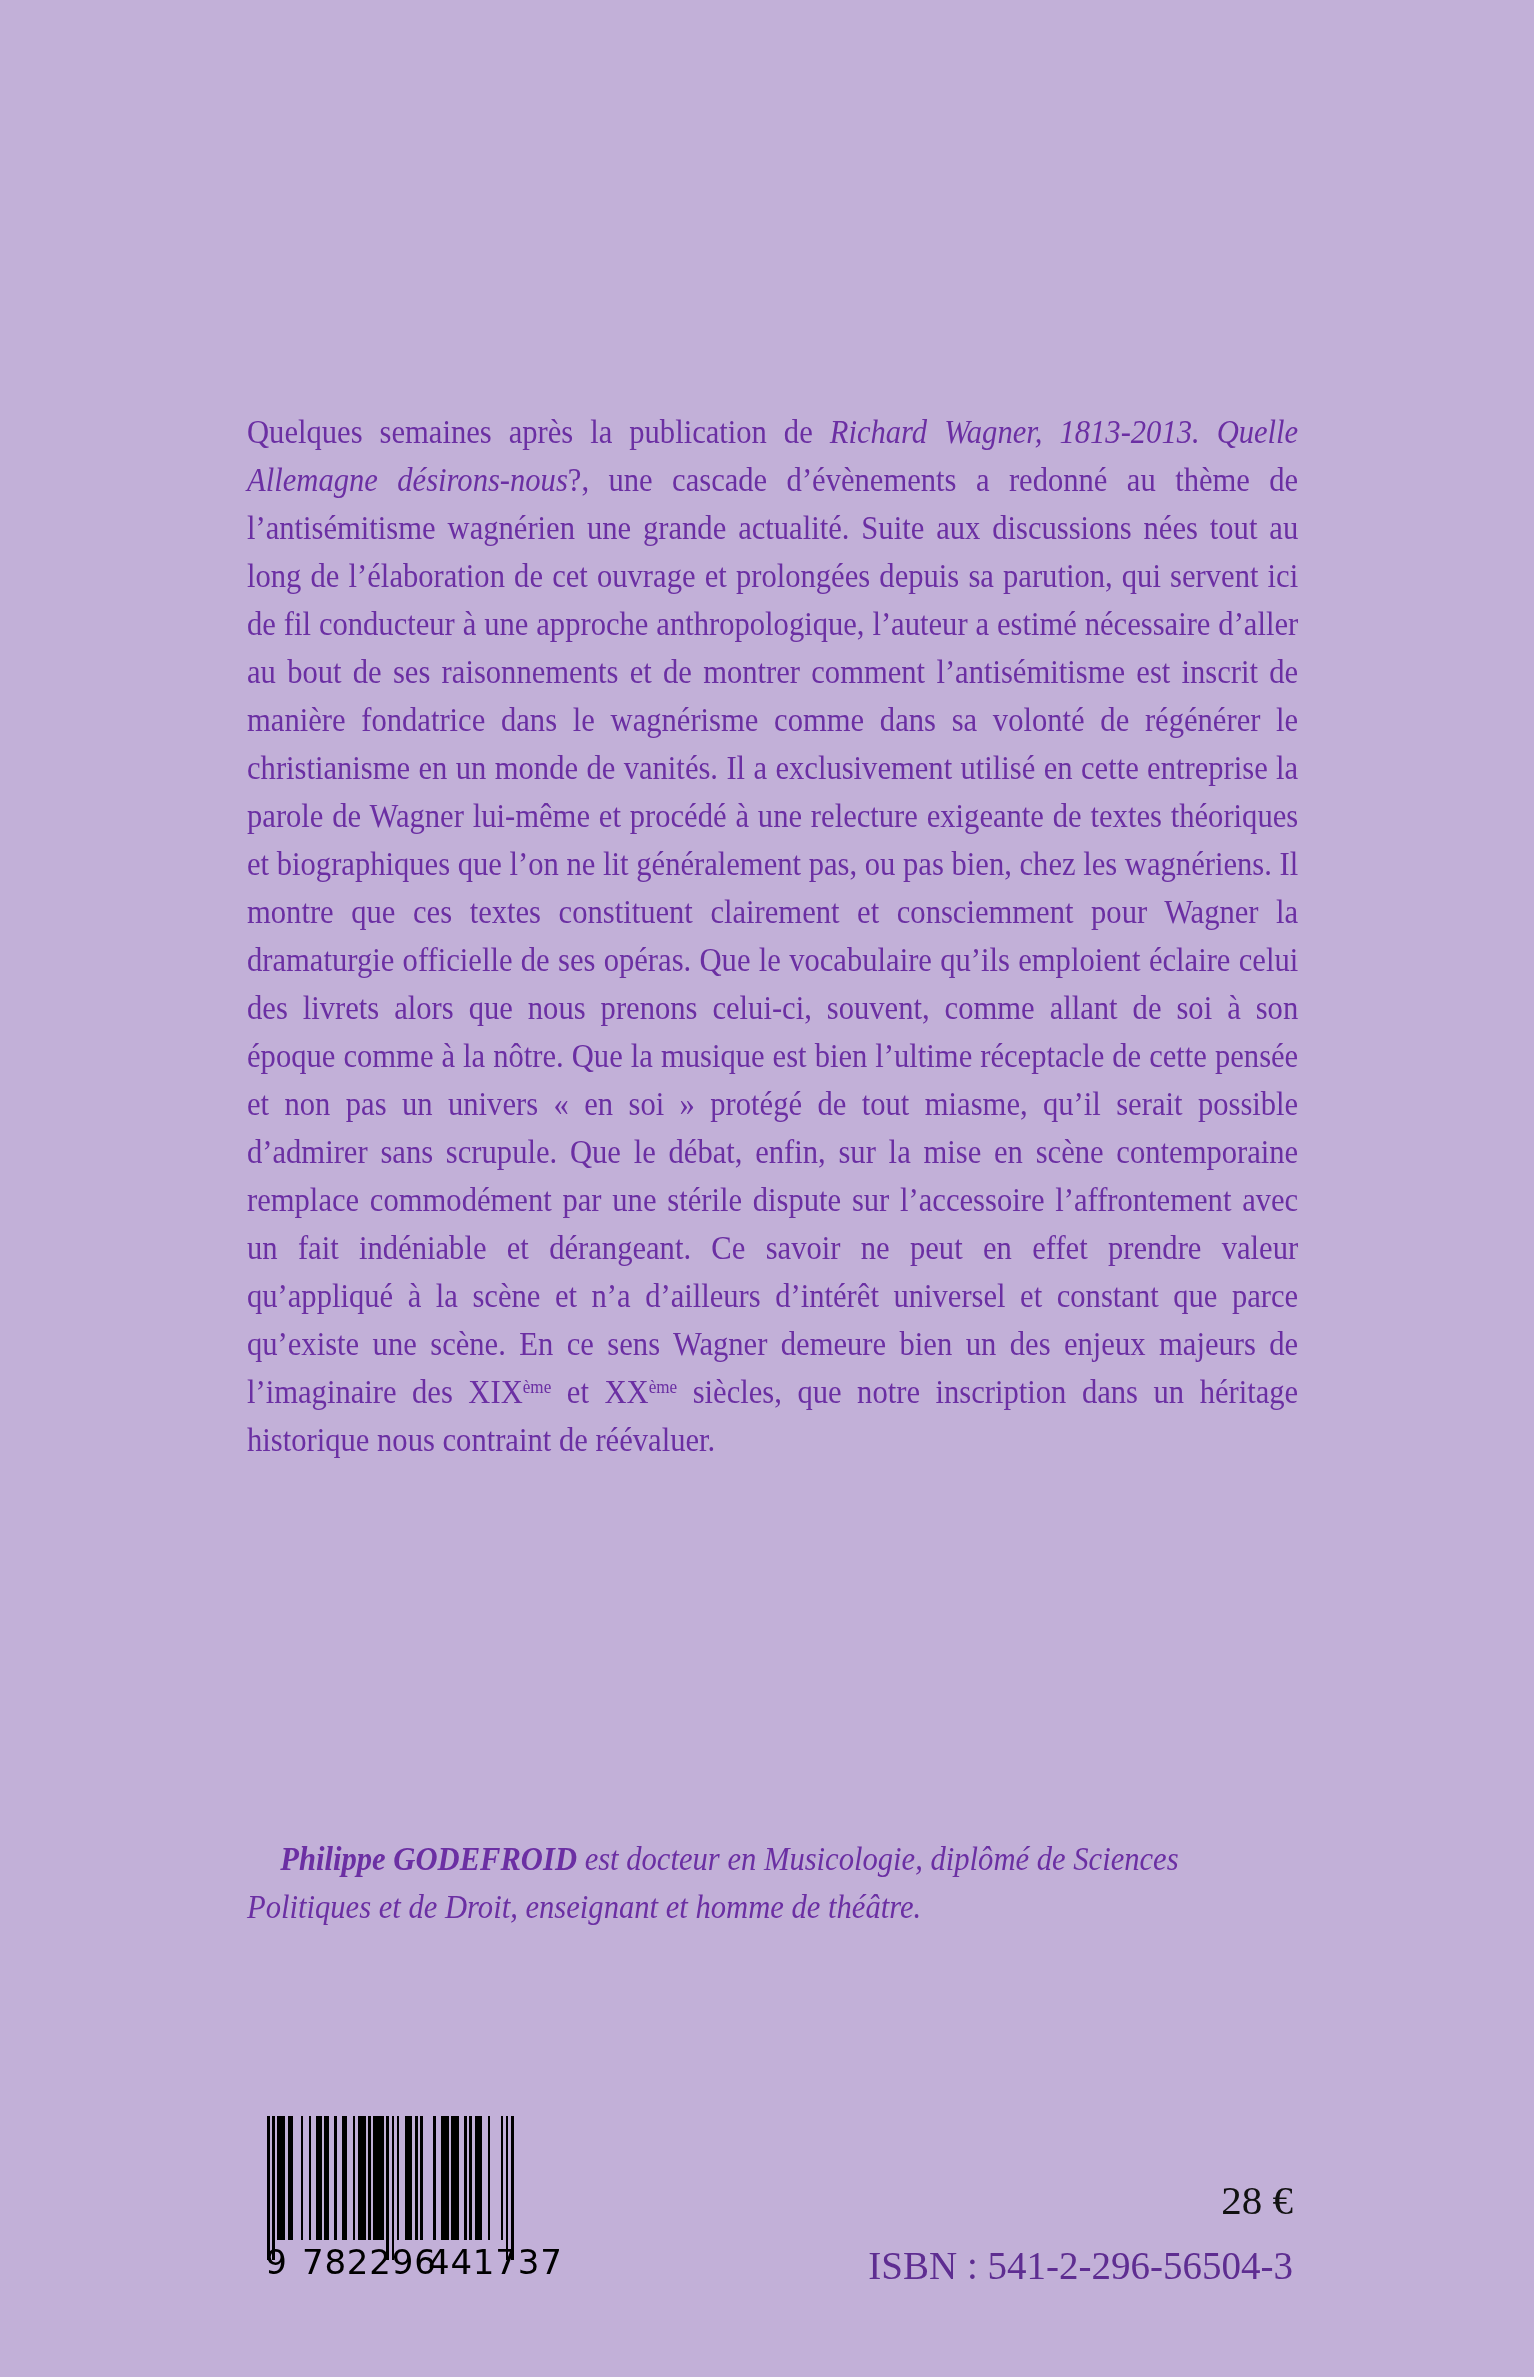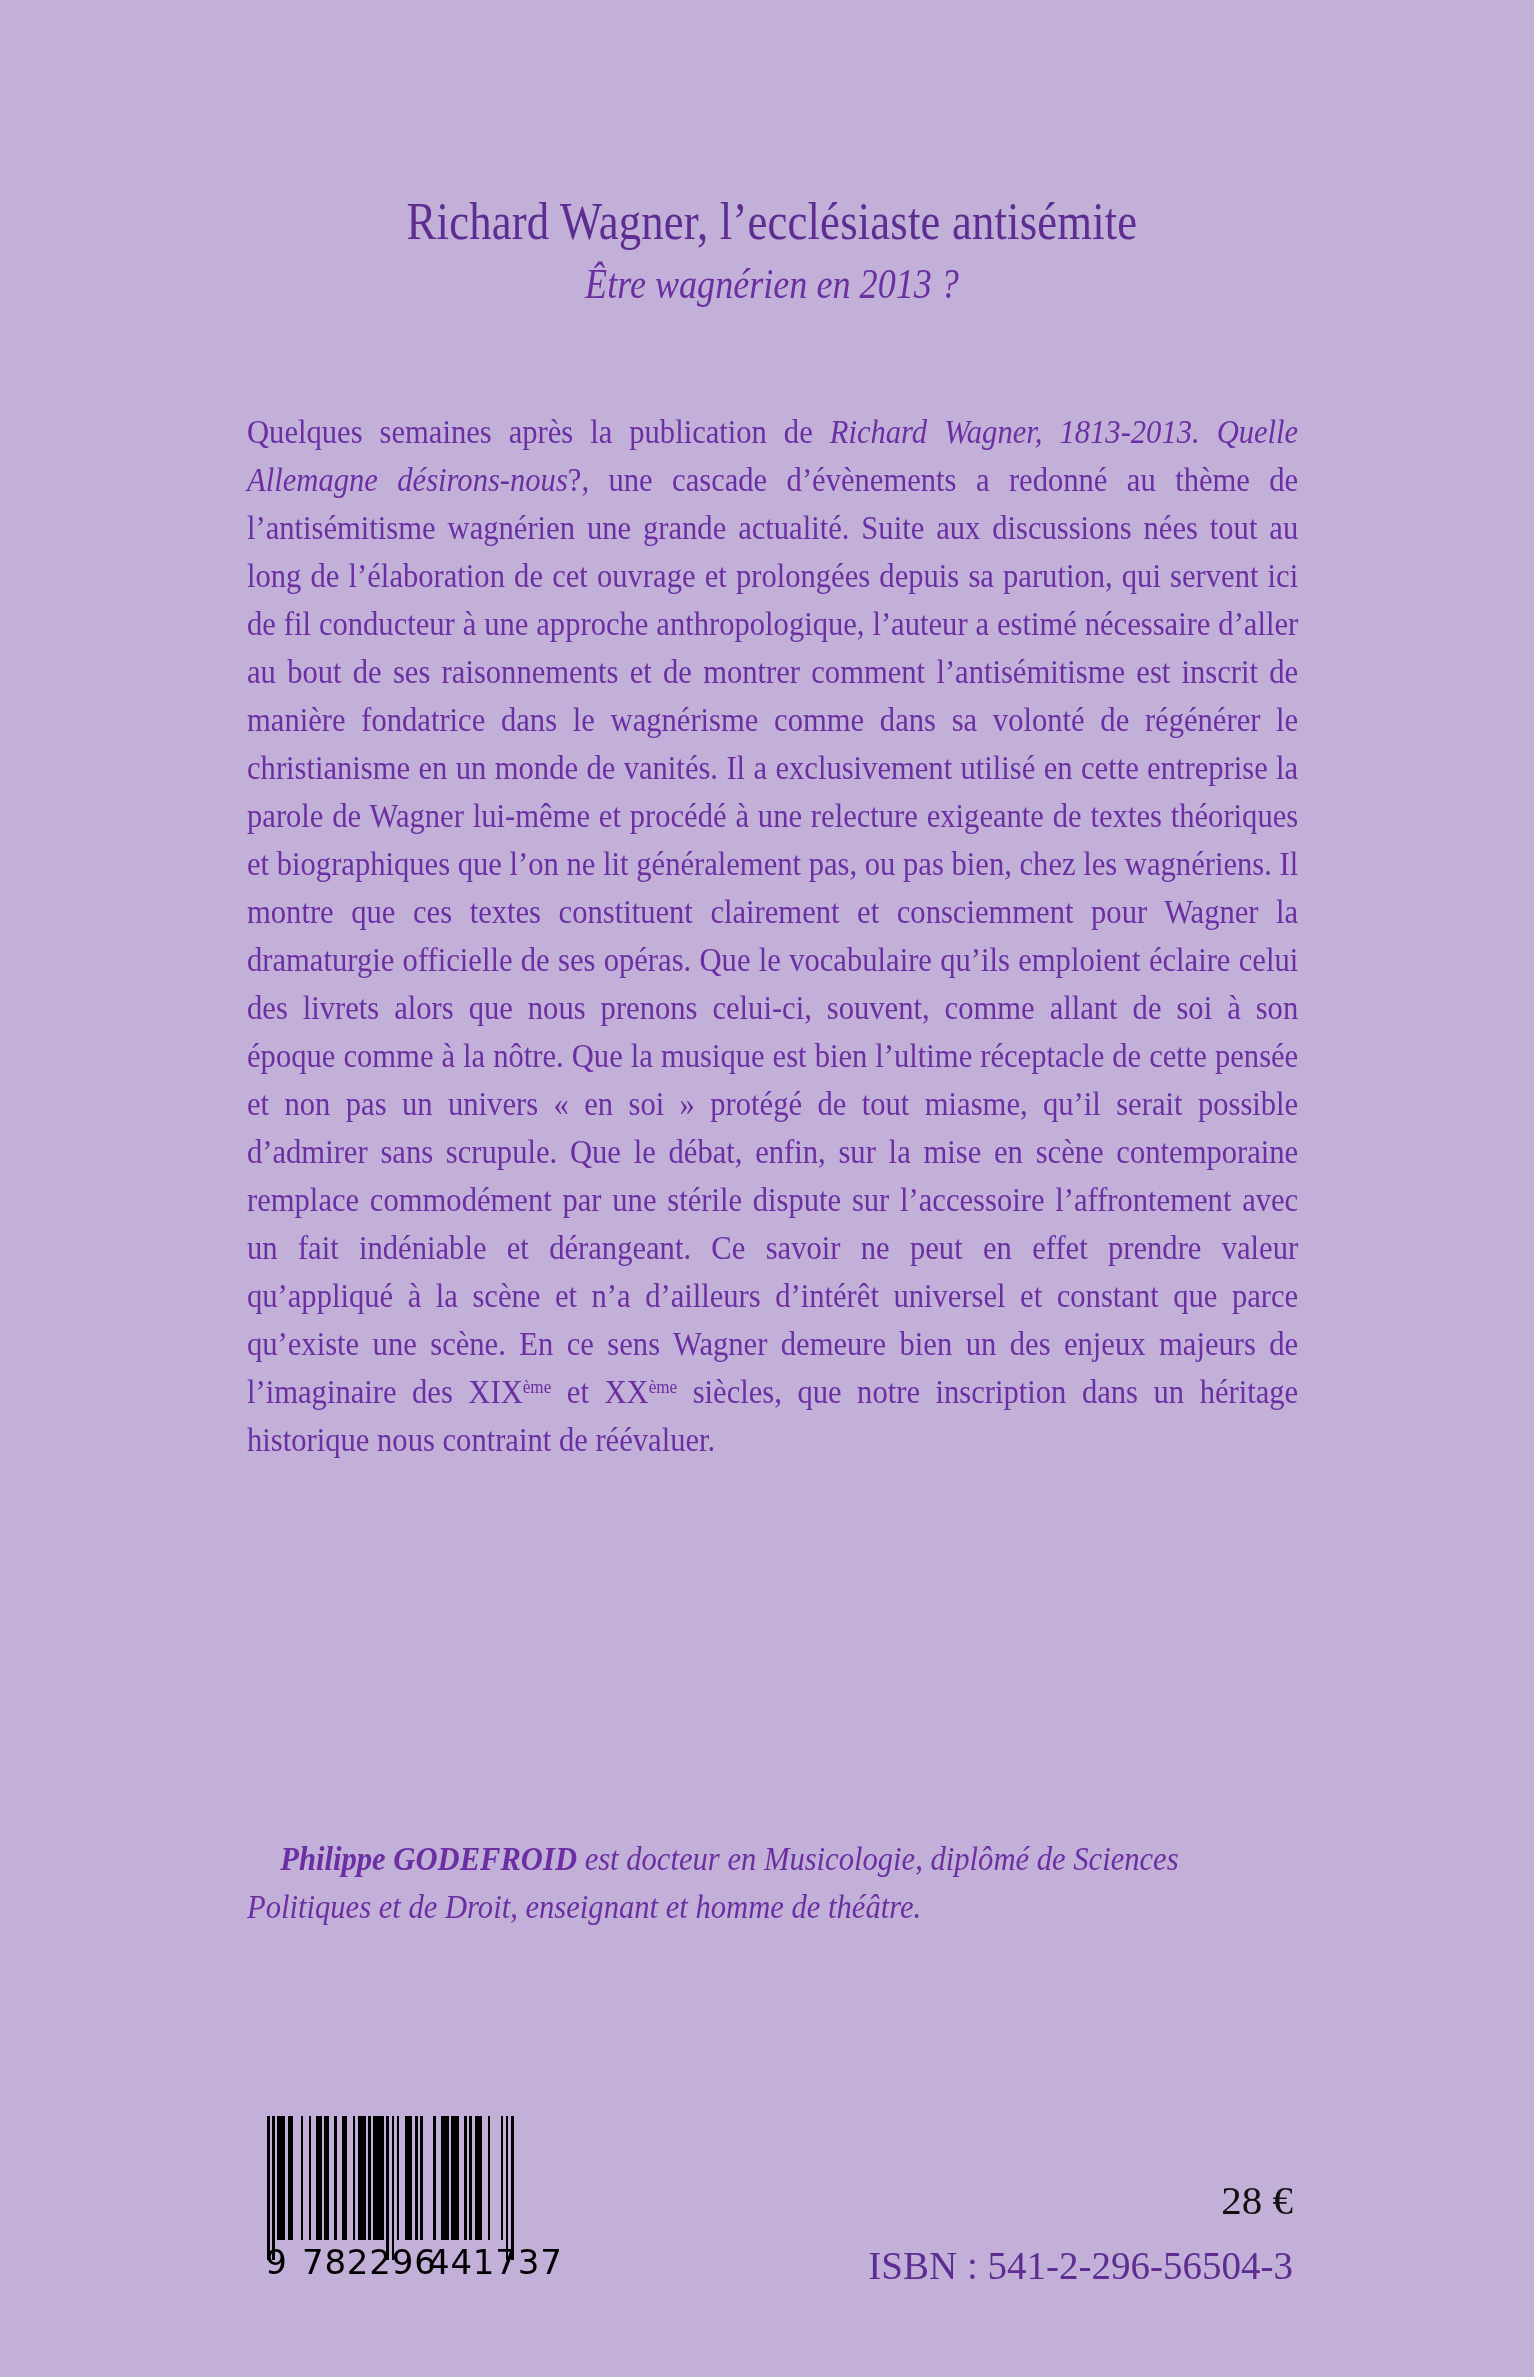--- a/index.html
+++ b/index.html
@@ -148,24 +148,20 @@
     line-height: 1;
     text-align: right;
     white-space: nowrap;
   }
 </style>
 </head>
 <body>
 
 <div class="page">
 
-  <div class="title-block">
-    <div class="main-title">Richard Wagner, l’ecclésiaste antisémite</div>
-    <div class="sub-title">Être wagnérien en 2013 ?</div>
-  </div>
 
   <div class="blurb">
     <p><span>Quelques semaines après la publication de </span><i>Richard Wagner, 1813-2013. Quelle Allemagne désirons-nous</i><span>?, une cascade d’évènements a redonné au thème de l’antisémitisme wagnérien une grande actualité. Suite aux discussions nées tout au long de l’élaboration de cet ouvrage et prolongées depuis sa parution, qui servent ici de fil conducteur à une approche anthropologique, l’auteur a estimé nécessaire d’aller au bout de ses raisonnements et de montrer comment l’antisémitisme est inscrit de manière fondatrice dans le wagnérisme comme dans sa volonté de régénérer le christianisme en un monde de vanités. Il a exclusivement utilisé en cette entreprise la parole de Wagner lui-même et procédé à une relecture exigeante de textes théoriques et biographiques que l’on ne lit généralement pas, ou pas bien, chez les wagnériens. Il montre que ces textes constituent clairement et consciemment pour Wagner la dramaturgie officielle de ses opéras. Que le vocabulaire qu’ils emploient éclaire celui des livrets alors que nous prenons celui-ci, souvent, comme allant de soi à son époque comme à la nôtre. Que la musique est bien l’ultime réceptacle de cette pensée et non pas un univers « en soi » protégé de tout miasme, qu’il serait possible d’admirer sans scrupule. Que le débat, enfin, sur la mise en scène contemporaine remplace commodément par une stérile dispute sur l’accessoire l’affrontement avec un fait indéniable et dérangeant. Ce savoir ne peut en effet prendre valeur qu’appliqué à la scène et n’a d’ailleurs d’intérêt universel et constant que parce qu’existe une scène. En ce sens Wagner demeure bien un des enjeux majeurs de l’imaginaire des XIX</span><sup>ème</sup><span> et XX</span><sup>ème</sup><span> siècles, que notre inscription dans un héritage historique nous contraint de réévaluer.</span></p>
   </div>
 
   <div class="author-note"><span class="author-name">Philippe GODEFROID</span><span> est docteur en Musicologie, diplômé de Sciences Politiques et de Droit, enseignant et homme de théâtre.</span></div>
 
   <div class="barcode-wrap">
     <div class="barcode-bars" id="barcode-bars">
         <span class="guard" style="width: 2.6px;"></span>

